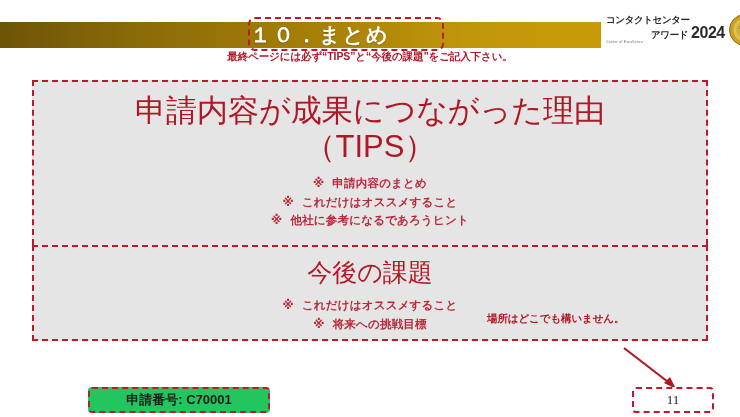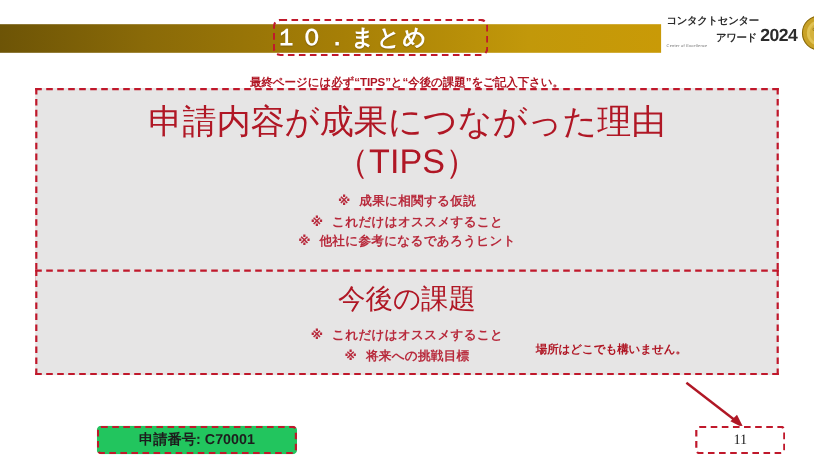--- a/index.html
+++ b/index.html
@@ -107,21 +107,21 @@
     width: 34px;
     height: 34px;
     flex: 0 0 34px;
   }
 
   
   .instruction {
     position: absolute;
     left: 0;
     right: 0;
-    top: 68px;
+    top: 50px;
     text-align: center;
     font-size: 10.5px;
     font-weight: bold;
     color: #b01725;
     letter-spacing: -0.1px;
   }
 
   
   .panel {
     position: absolute;
@@ -262,21 +262,21 @@
 </div>
 
 <div class="instruction">最終ページには必ず“TIPS”と“今後の課題”をご記入下さい。</div>
 
 <div class="panel panel-top">
   <div class="heading heading-main">
     <div>申請内容が成果につながった理由</div>
     <div>（TIPS）</div>
   </div>
   <div class="bullets">
-    <div class="bullet"><span class="mark">※</span><span>成果に相関する仮説</span></div>
+    <div class="bullet"><span class="mark">※</span><span>申請内容のまとめ</span></div>
     <div class="bullet"><span class="mark">※</span><span>これだけはオススメすること</span></div>
     <div class="bullet"><span class="mark">※</span><span>他社に参考になるであろうヒント</span></div>
   </div>
 </div>
 
 <div class="panel panel-bottom">
   <div class="heading heading-sub">今後の課題</div>
   <div class="bullets">
     <div class="bullet"><span class="mark">※</span><span>これだけはオススメすること</span></div>
     <div class="bullet"><span class="mark">※</span><span>将来への挑戦目標</span></div>

